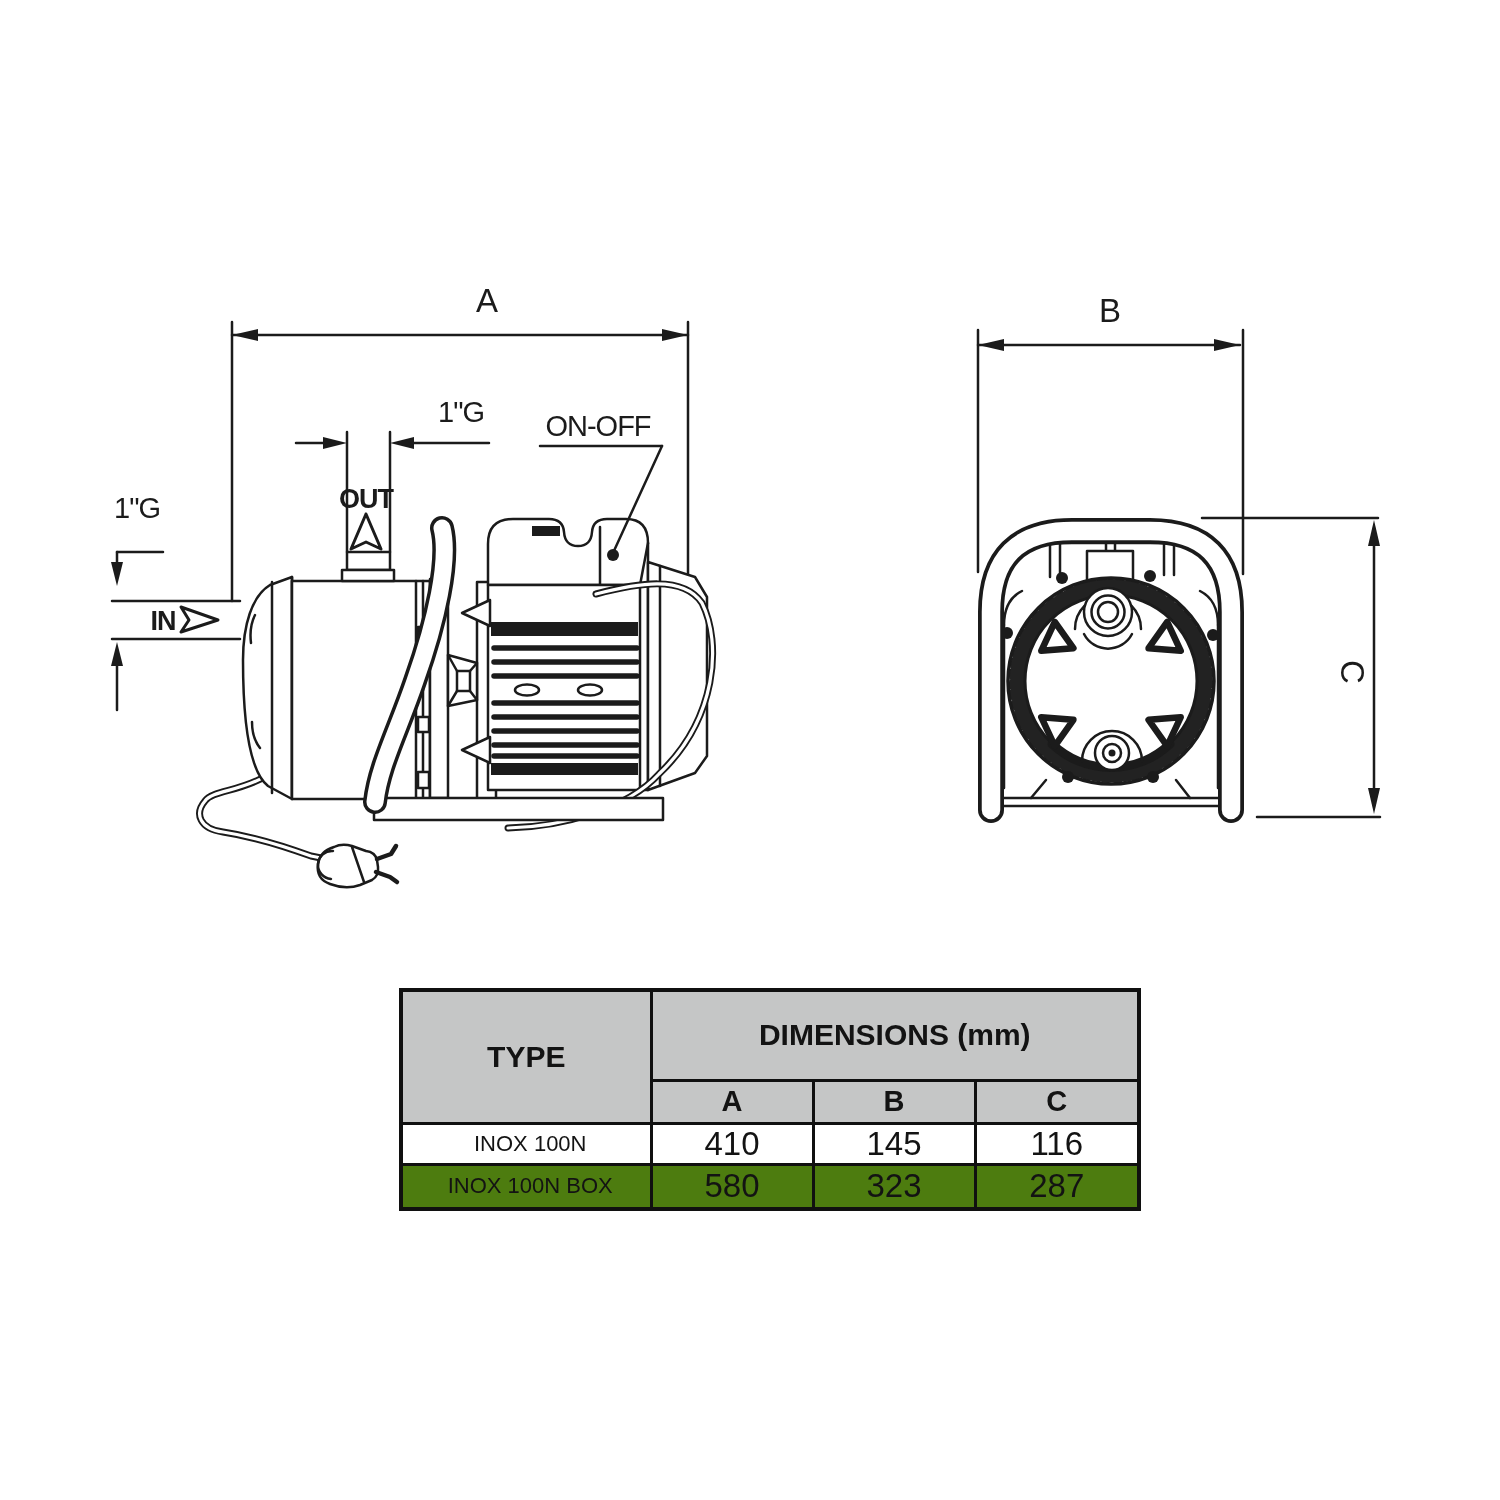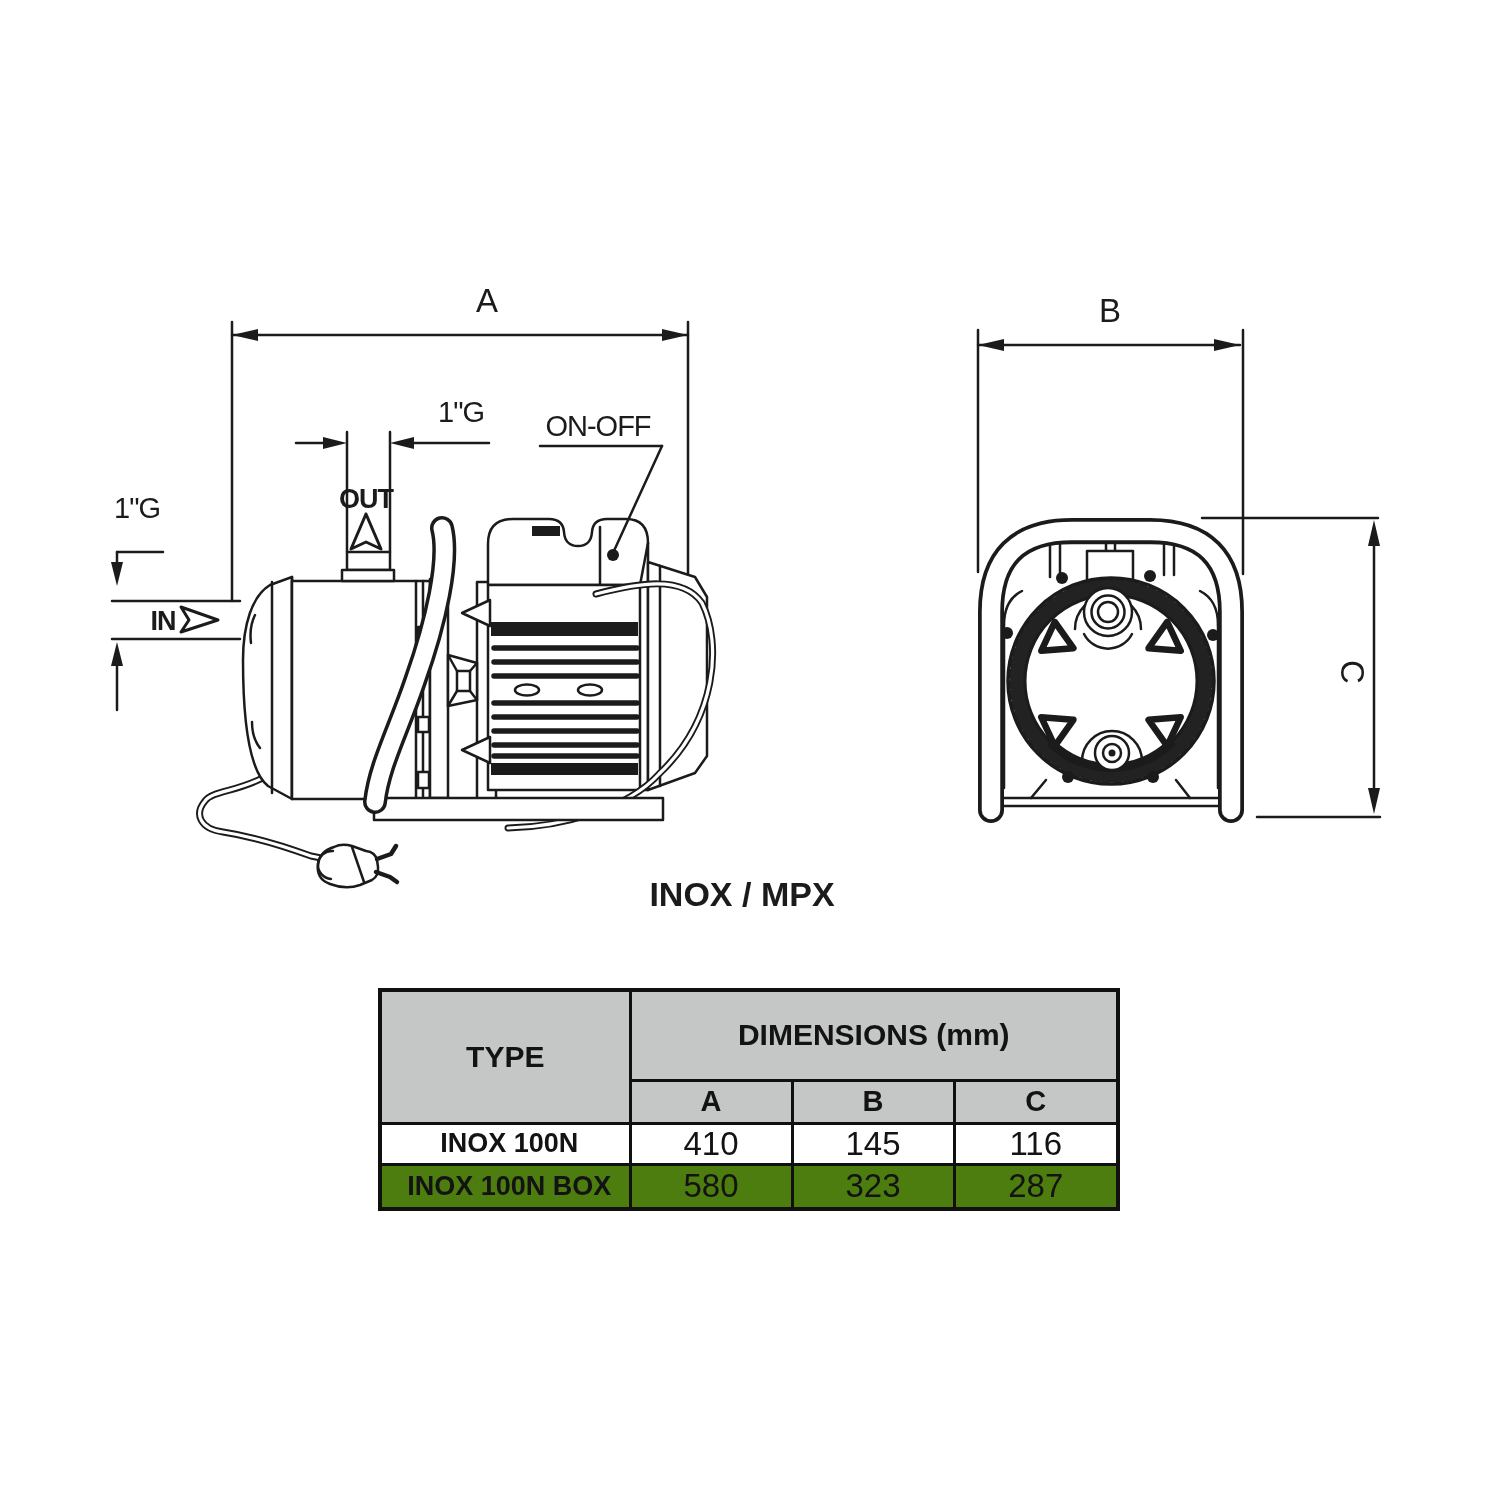--- a/index.html
+++ b/index.html
@@ -8,24 +8,24 @@
   svg text{font-family:"Liberation Sans",sans-serif;fill:#1b1b1b;}
   .dimletter{font-size:33px;letter-spacing:0px;}
   .dimsmall{font-size:29px;letter-spacing:-1px;}
   .portlabel{font-size:27px;font-weight:bold;letter-spacing:-1px;}
   #caption{position:absolute;left:572px;top:875px;width:340px;text-align:center;
            font-size:34px;font-weight:bold;letter-spacing:0px;color:#1b1b1b;}
   #spec-table{position:absolute;left:378px;top:988px;border-collapse:collapse;
               table-layout:fixed;width:738px;}
   #spec-table td{border:3px solid #101010;text-align:center;vertical-align:middle;
                  padding:0;color:#131313;overflow:hidden;}
-  #spec-table{border:4px solid #101010;}
+  #spec-table{border:4px solid #101010;margin-left:21px;}
   .hdr{background:#c5c6c6;font-weight:bold;font-size:30px;}
   .subhdr{background:#c5c6c6;font-weight:bold;font-size:29px;}
-  .rowlabel{font-weight:bold;font-size:27px;text-align:left;padding-left:8px !important;}
+  .rowlabel{font-weight:normal;font-size:22px;text-align:left;padding-left:8px !important;}
   .cellnum{font-size:33px;font-weight:normal;}
   .row-white td{background:#ffffff;}
   .row-gray td{background:#4d7c0f;}
 </style>
 </head>
 <body>
 
 <div id="canvas">
 
   <svg width="1500" height="1500" viewBox="0 0 1500 1500" fill="none" stroke="#1b1b1b" stroke-width="2.5" stroke-linecap="round" stroke-linejoin="round">
@@ -251,21 +251,20 @@
       </g>
 
       <g>
         <path d="M991,810 L991,612 Q991,531 1072,531 L1150,531 Q1231,531 1231,612 L1231,810" stroke="#1b1b1b" stroke-width="26"></path>
         <path d="M991,810 L991,612 Q991,531 1072,531 L1150,531 Q1231,531 1231,612 L1231,810" stroke="#ffffff" stroke-width="18.5"></path>
       </g>
     </g>
   </svg>
 
   
-  <div id="caption">INOX / MPX</div>
 
   
   <table id="spec-table">
     <colgroup>
       <col style="width:250px">
         <col style="width:162px">
         <col style="width:162px">
         <col style="width:164px">
     </colgroup>
     <tbody>

